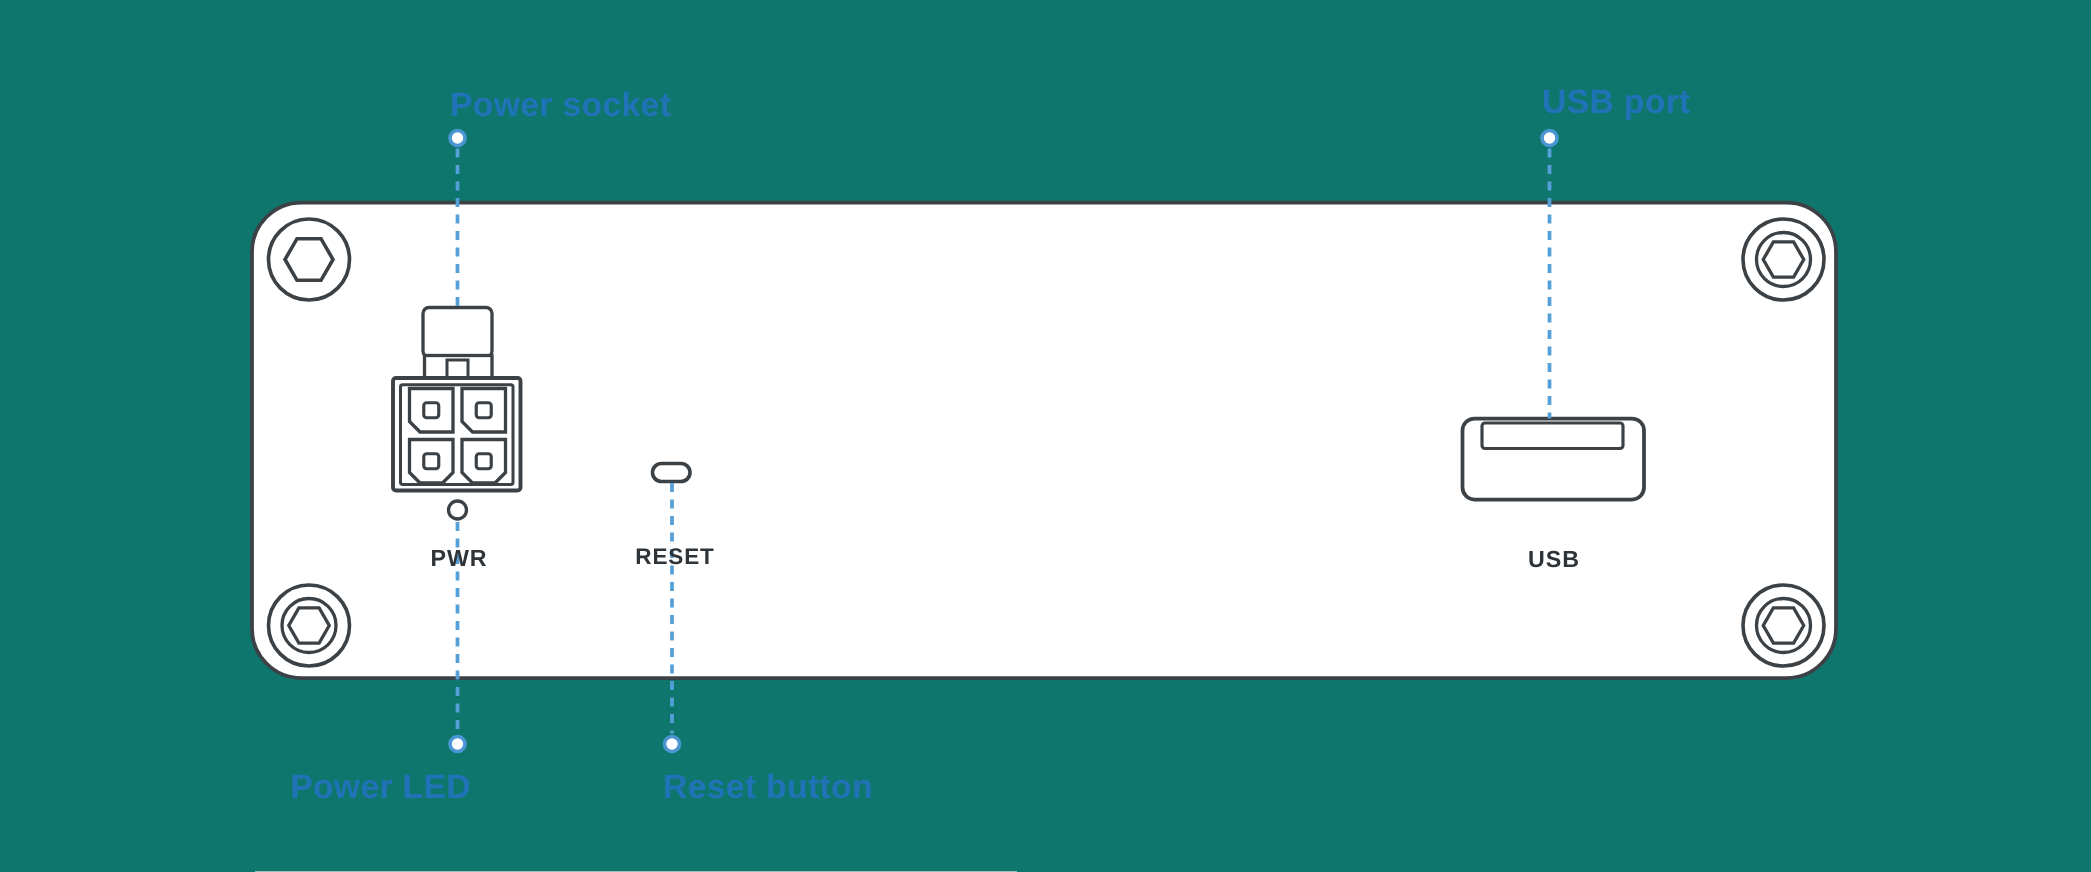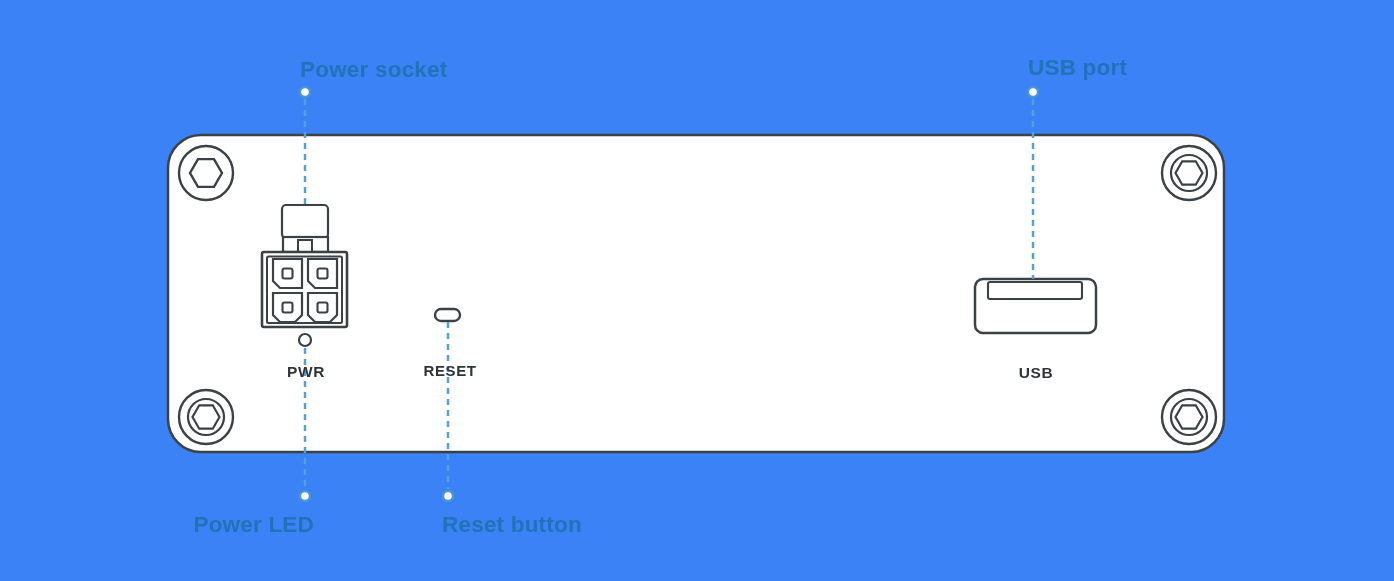--- a/index.html
+++ b/index.html
@@ -5,21 +5,21 @@
   html, body {
     margin: 0;
     padding: 0;
     background: #ffffff;
     font-family: "Liberation Sans", sans-serif;
   }
   .stage {
     position: relative;
     width: 1394px;
     height: 581px;
-    background: #3b82f6;
+    background: #0f766e;
     overflow: hidden;
   }
   svg { display: block; }
 
   
   .dark-line   { fill: none; stroke: #3c4146; }
   .dark-fill-w { fill: #ffffff; stroke: #3c4146; }
   .leader      { fill: none; stroke: #55a0d8; stroke-width: 2.5; stroke-dasharray: 6 5; }
   .marker      { fill: #ffffff; stroke: #4a96d2; stroke-width: 2.4; }
 

